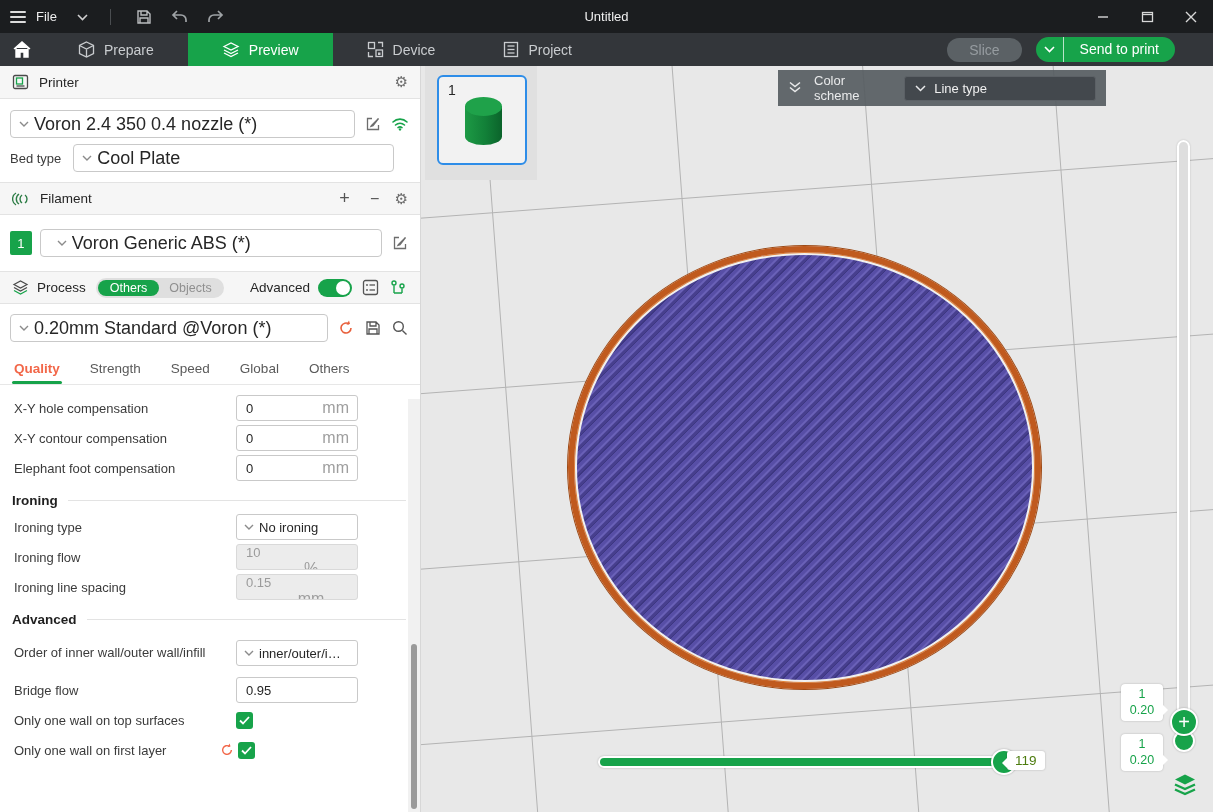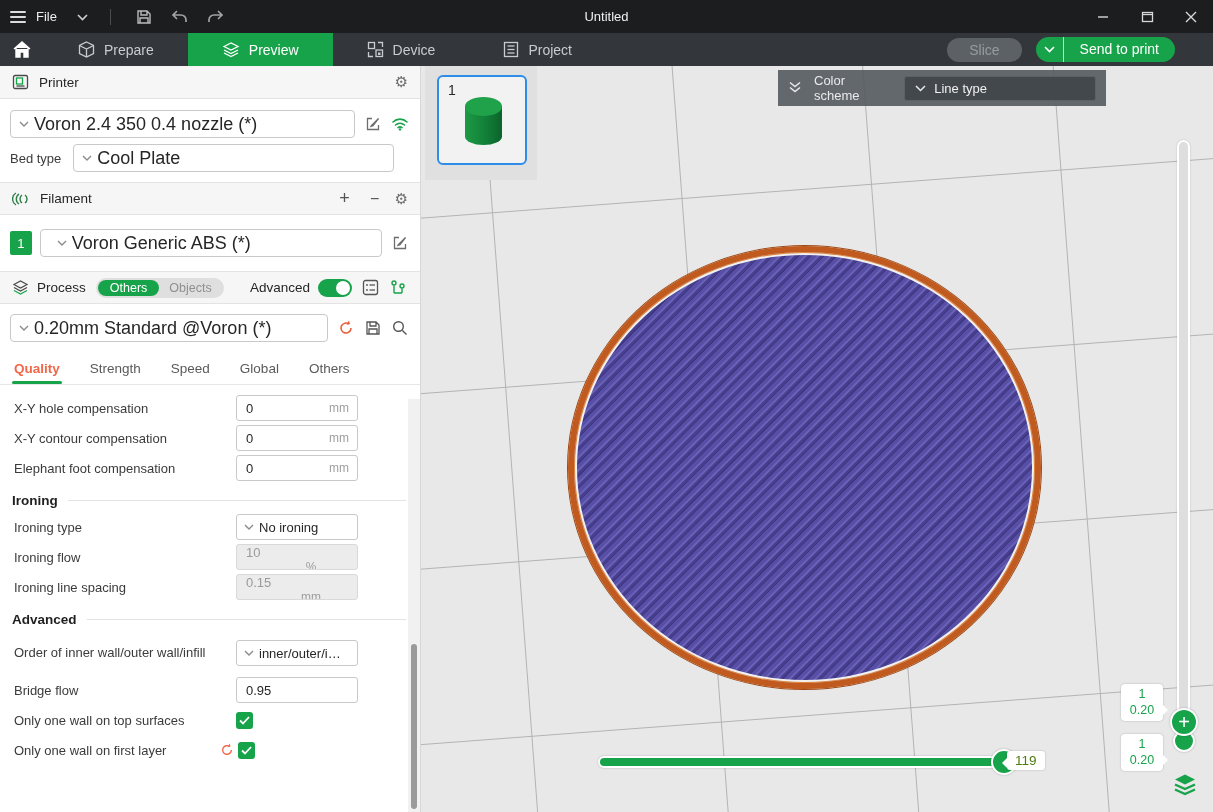--- a/index.html
+++ b/index.html
@@ -72,21 +72,21 @@
   .ptab.active { color:#f26749; font-weight:bold; }
   .ptab.active::after { content:""; position:absolute; left:-2px; right:-2px; bottom:0; height:3px; background:#17a34a; border-radius:2px; }
 
   .params { padding:8px 0 0 14px; }
   .prow { display:flex; align-items:center; height:30px; }
   .prow .plbl { width:222px; color:#3b3b3b; }
   .prow .plbl.two { line-height:1.25; }
   .prow.tall { height:44px; }
   .fld { width:122px; height:26px; border:1px solid #c9c9c9; border-radius:3px; display:flex; align-items:center; background:#fff; overflow:hidden; }
   .fld input { border:none; outline:none; width:100%; padding:0 4px 0 9px; font:13px "Liberation Sans",sans-serif; color:#262626; background:transparent; }
-  .fld .unit { color:#9e9e9e; font-size:12px; padding-right:8px;margin-left:36px; }
+  .fld .unit { color:#9e9e9e; font-size:16px; padding-right:8px;margin-left:36px; }
   .fld.disabled { background:#ececec; border-color:#d9d9d9;flex-direction:column; }
   .fld.disabled input { color:#9b9b9b; }
   .fld.dd { padding-left:7px; gap:5px; color:#262626; }
   .fld.dd .chev { color:#8b8b8b; }
   .ghdr { display:flex; align-items:center; gap:10px; margin:10px 14px 4px 0; }
   .ghdr b { color:#1f1f1f; font-size:13.5px; }
   .ghdr .hline { flex:1; height:1px; background:#e3e3e3; }
   .chkbox { width:17px; height:17px; background:#17a34a; border-radius:3px; display:flex; align-items:center; justify-content:center; }
   .mod { color:#f26749; }
   .undo-ic { color:#f26749; margin-right:4px; display:flex; }

